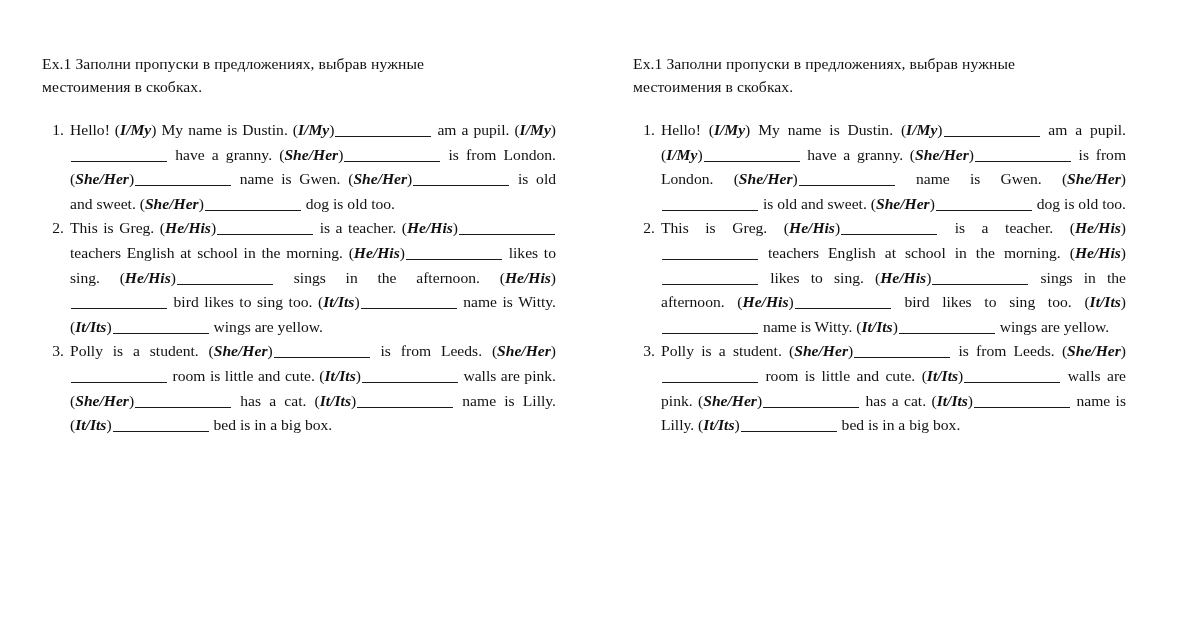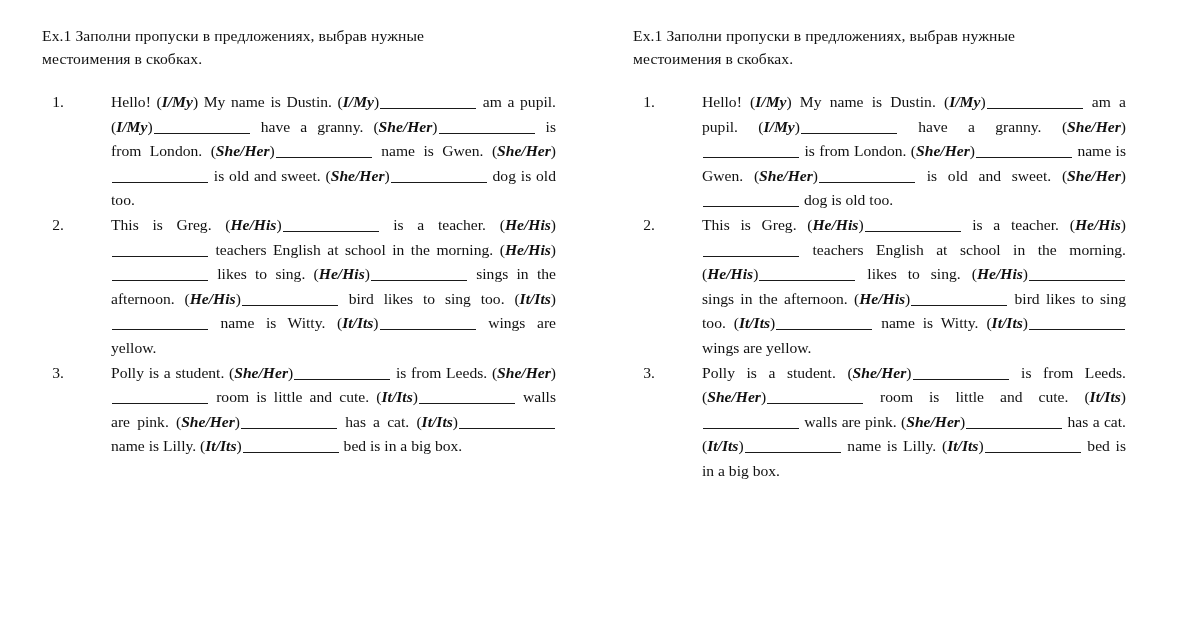--- a/index.html
+++ b/index.html
@@ -21,21 +21,21 @@
     position: relative;
     width: 1200px;
     height: 630px;
     box-sizing: border-box;
   }
 
   .columns {
     display: flex;
     flex-direction: row;
     align-items: flex-start;
-    padding-top: 24px;
+    padding-top: 52px;
   }
 
   .column {
     box-sizing: border-box;
   }
   .column.left  { width: 600px; padding-left: 42px;  padding-right: 44px; }
   .column.right { width: 600px; padding-left: 33px;  padding-right: 74px; }
 
   .heading {
     font-size: 15.6px;
@@ -72,21 +72,20 @@
     width: 22px;
     text-align: right;
     font-size: 15.6px;
     line-height: 24.6px;
   }
 
   .item .body {
     display: block;
     text-align: justify;
     text-justify: inter-word;
-    margin-left: 41px;
   }
 
   
   .pron {
     font-weight: 700;
     font-style: italic;
   }
   .paren {
     font-weight: 400;
     font-style: normal;

